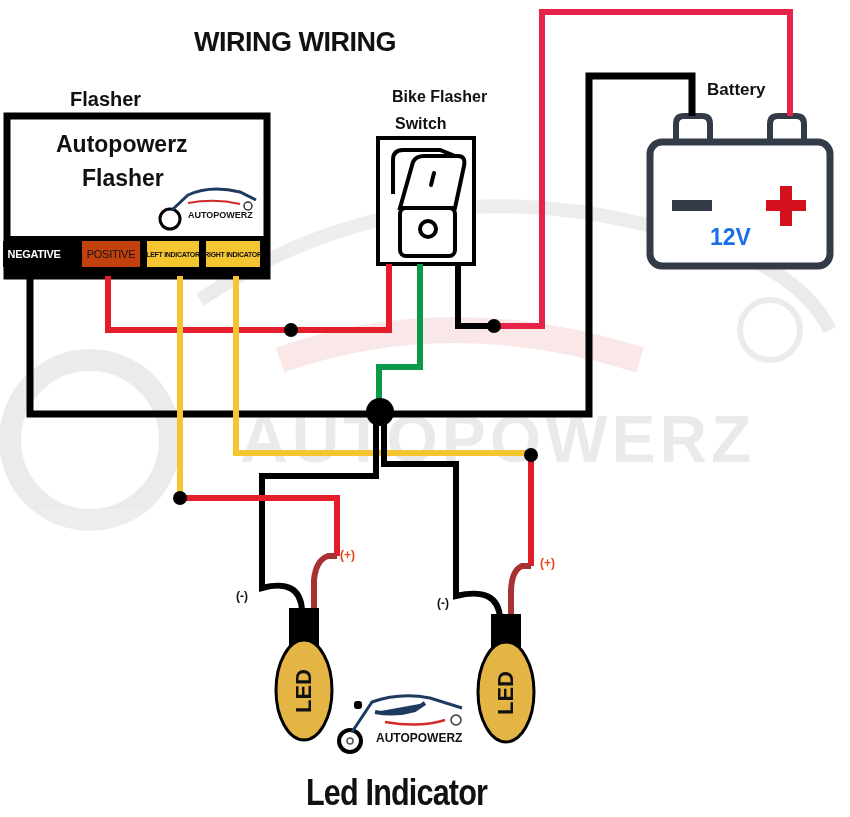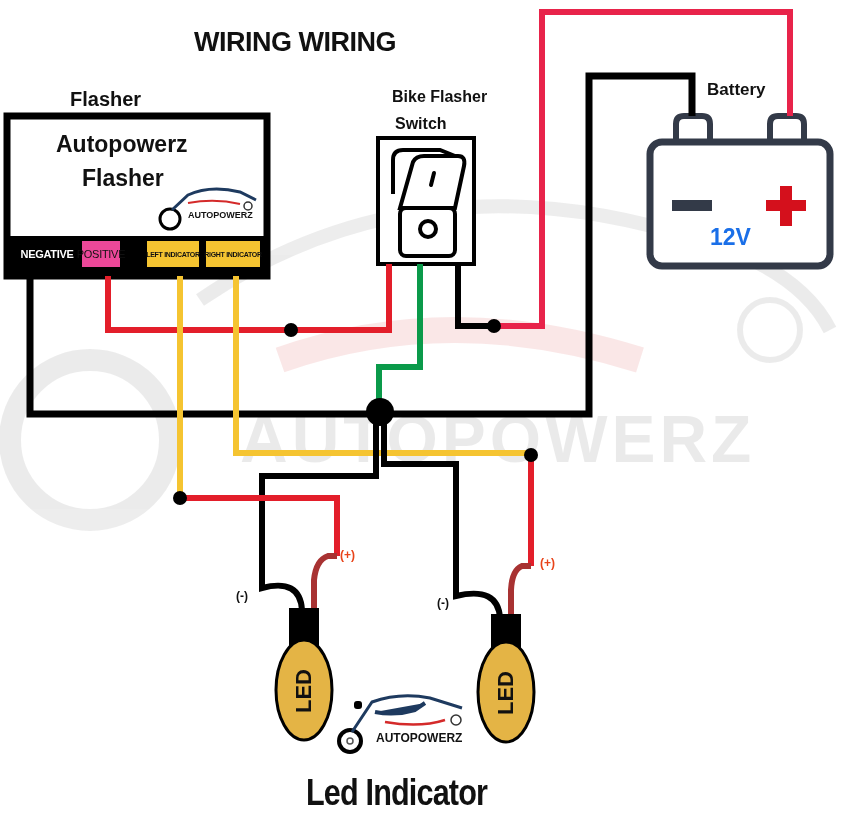--- a/index.html
+++ b/index.html
@@ -103,22 +103,22 @@
   </g>
 </svg>
 
 <div class="lbl" style="left:194px;top:27px;font-size:27px;letter-spacing:-0.5px;">WIRING WIRING</div>
 
 <div class="lbl" style="left:70px;top:88px;font-size:20px;">Flasher</div>
 <div class="lbl" style="left:56px;top:131px;font-size:23px;">Autopowerz</div>
 <div class="lbl" style="left:82px;top:165px;font-size:23px;">Flasher</div>
 <div class="lbl" style="left:188px;top:210px;font-size:9px;color:#111;">AUTOPOWERZ</div>
 
-<div class="pin" style="left:16px;width:62px;background:#000;color:#fff;font-size:11px;">NEGATIVE</div>
-<div class="pin" style="left:82px;width:38px;background:#ec4899;color:#111;font-size:11px;font-weight:normal;">POSITIVE</div>
+<div class="pin" style="left:3px;width:62px;background:#000;color:#fff;font-size:11px;">NEGATIVE</div>
+<div class="pin" style="left:82px;width:58px;background:#c2410c;color:#111;font-size:11px;font-weight:normal;">POSITIVE</div>
 <div class="pin" style="left:147px;width:52px;background:#f5c431;color:#111;font-size:7px;">LEFT INDICATOR</div>
 <div class="pin" style="left:206px;width:54px;background:#f5c431;color:#111;font-size:7px;">RIGHT INDICATOR</div>
 
 <div class="lbl" style="left:392px;top:88px;font-size:16px;">Bike Flasher</div>
 <div class="lbl" style="left:395px;top:107px;font-size:16px;margin-top:8px;">Switch</div>
 
 <div class="lbl" style="left:707px;top:80px;font-size:17px;text-align:right;">Battery</div>
 <div class="lbl" style="left:710px;top:224px;font-size:23px;color:#1a6fe8;">12V</div>
 
 <div class="lbl" style="left:236px;top:589px;font-size:12px;">(-)</div>

